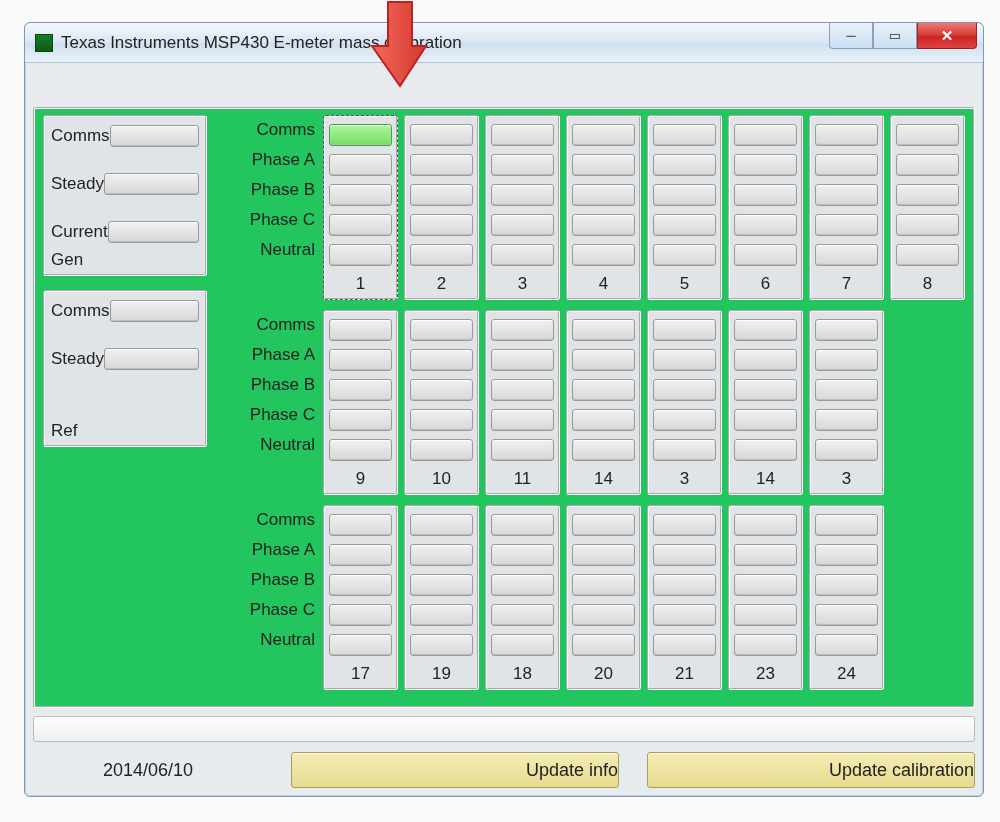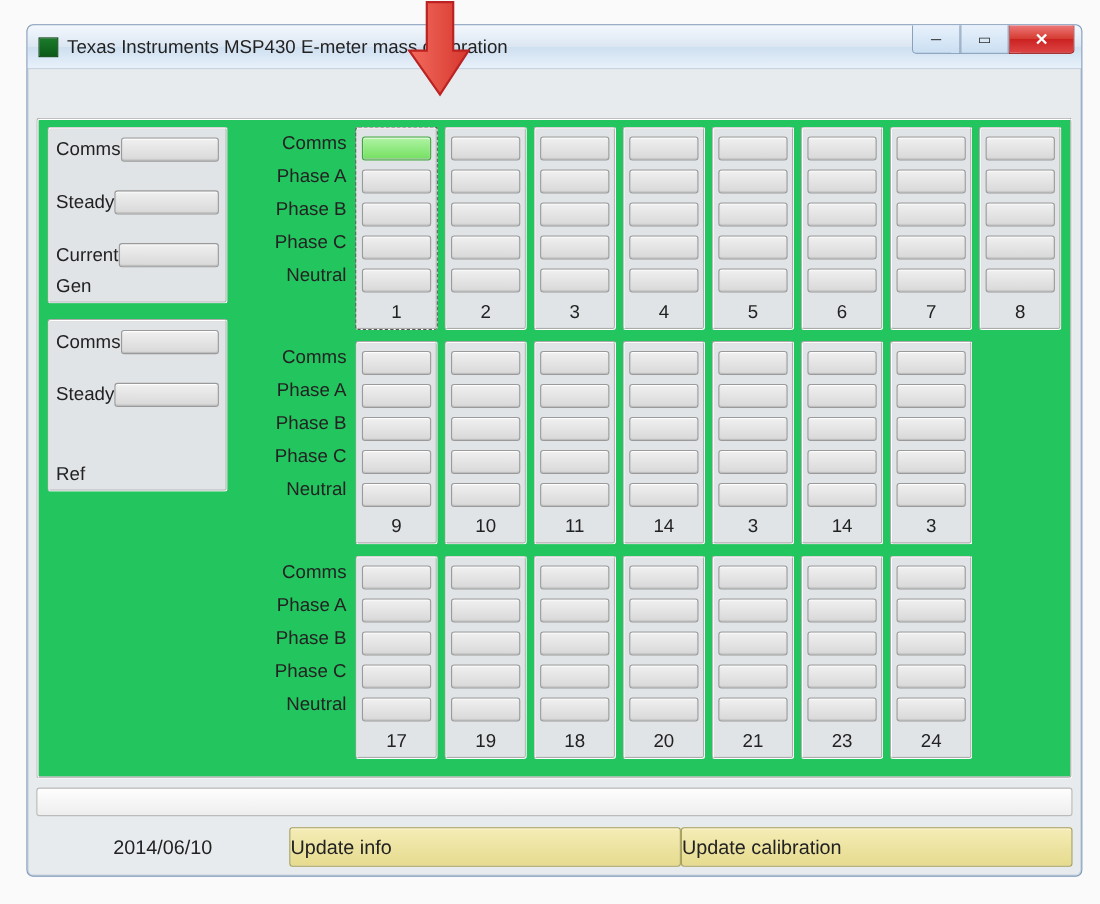--- a/index.html
+++ b/index.html
@@ -126,36 +126,36 @@
     margin-top: 8px;
     height: 26px;
     border: 1px solid #bbb;
     border-radius: 3px;
     background: linear-gradient(#fefefe,#eee);
   }
   .bottom-row {
     margin-top: 10px;
     display: flex;
     align-items: center;
-    gap: 0;
+    gap: 28px;
   }
   .date-label { width: 230px; text-align: center; font-size: 18px;}
   .cmd-btn {
     flex: 1;
     height: 36px;
     border: 1px solid #a6a05a;
     border-radius: 3px;
     background: linear-gradient(#f4ecb6, #e6db8e);
     box-shadow: inset 0 1px 0 #fff8d8;
     font-size: 18px;
     cursor: pointer;
     text-align: center;
     display: flex;
     align-items: center;
-    justify-content: flex-start;
+    justify-content: flex-end;
   }
 </style>
 </head>
 <body>
 
 <svg class="arrow-annotation" width="60" height="90">
   <defs>
     <linearGradient id="ag" x1="0" y1="0" x2="1" y2="0">
       <stop offset="0" stop-color="#f36b5e"></stop>
       <stop offset="1" stop-color="#d6372d"></stop>

